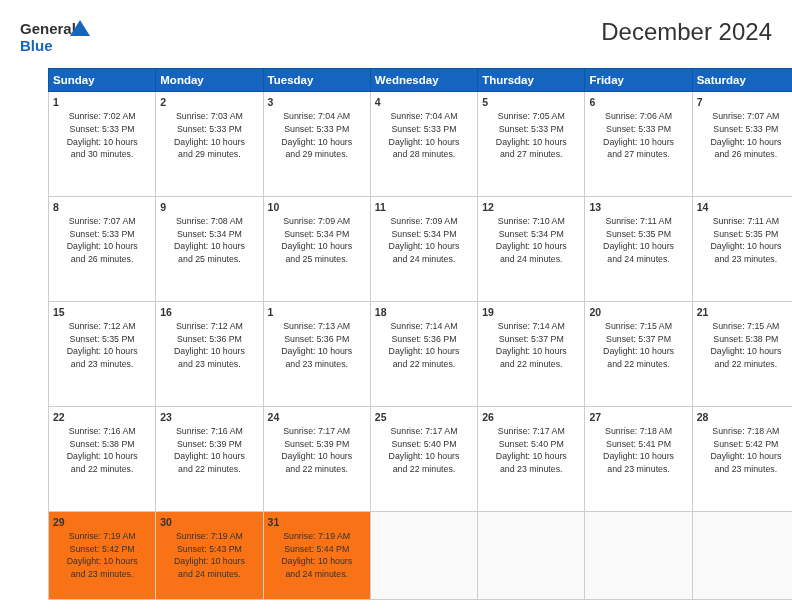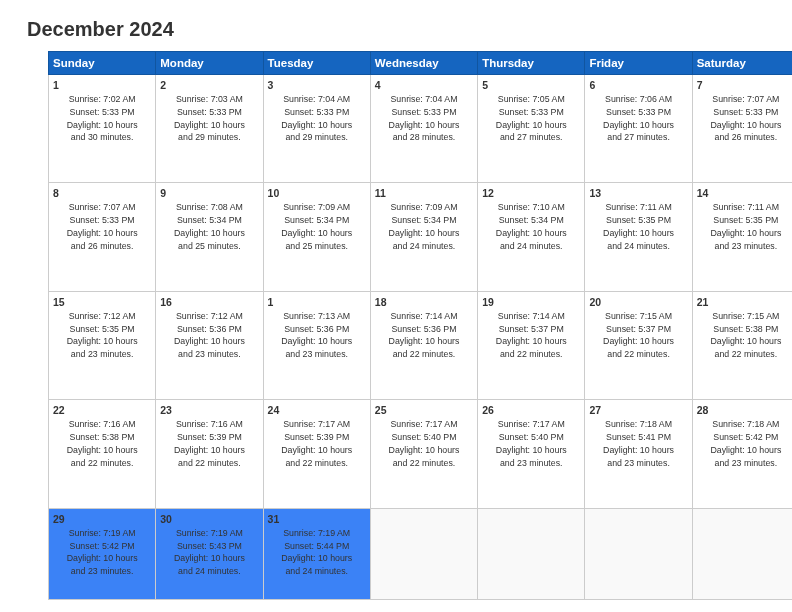--- a/index.html
+++ b/index.html
@@ -25,22 +25,22 @@
     }
     .logo {
       display: flex;
       align-items: center;
       gap: 4px;
     }
     .title-block {
       text-align: right;
     }
     .main-title {
-      font-size: 20px;
-      font-weight: bold;
+      font-size: 24px;
+      font-weight: normal;
       color: #333;
       margin-left: 7px;
     }
     .subtitle {
       font-size: 13px;
       color: #555;
     }
     .calendar {
       flex: 1;
       border: 1px solid #ccc;
@@ -63,21 +63,21 @@
       font-size: 8.8px;
       color: #333;
       padding: 4px 4px;
       border: 1px solid #ccc;
       background: #fff;
     }
     .calendar td.empty {
       background: #f9f9f9;
     }
     .calendar td.last-row {
-      background: #3b82f6;
+      background: #f97316;
     }
     .day-num {
       font-size: 10.5px;
       font-weight: bold;
       display: block;
       margin-bottom: 2px;
     }
     .day-info {
       line-height: 1.45;
       text-align: center;
@@ -88,20 +88,27 @@
     tr.last-week-row td {
       height: 72px;
       background: #f5f5f5;
     }
   </style>
 </head>
 <body>
 
 <div class="page">
   <div class="header">
+    <div class="logo">
+        <svg viewBox="0 0 80 40" width="80" height="40">
+          <text x="0" y="16" font-size="15" font-weight="bold" fill="#333" font-family="Arial">General</text>
+          <text x="0" y="33" font-size="15" font-weight="bold" fill="#1565c0" font-family="Arial">Blue</text>
+          <polygon points="60,2 70,18 50,18" fill="#1565c0"></polygon>
+        </svg>
+      </div>
     <div class="title-block">
       <div class="main-title">December 2024</div>
     </div>
   </div>
 
   <table class="calendar">
     <thead>
       <tr>
       <th>Sunday</th>
           <th>Monday</th>

